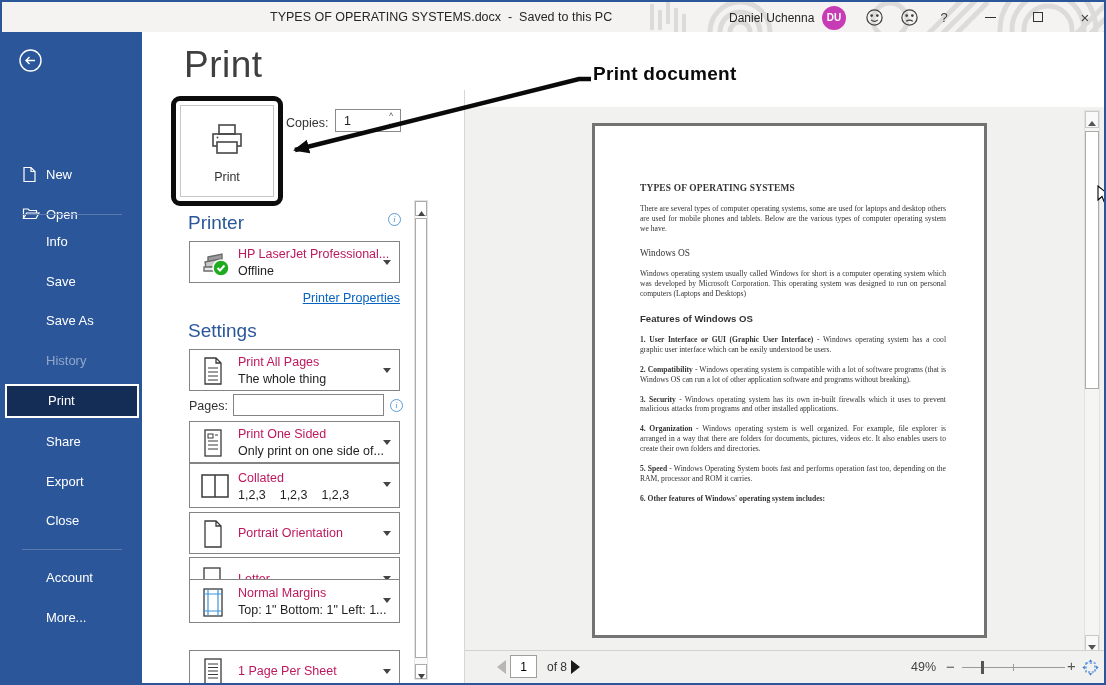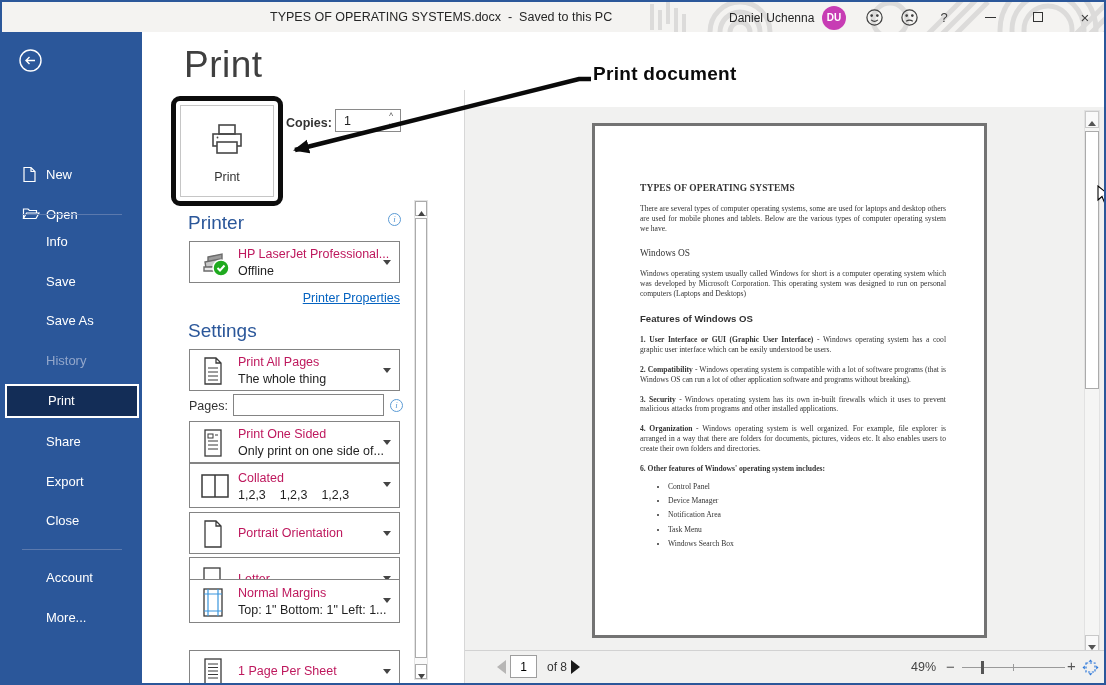--- a/index.html
+++ b/index.html
@@ -40,21 +40,21 @@
   .side-sel .lbl { position:absolute; left:41px; top:7px; font-size:13px; }
 
   
   .panel { position:absolute; left:140px; top:30px; width:323px; bottom:0; background:#fff; overflow:hidden; }
   .pg-title { position:absolute; left:42px; top:12px; font-size:37px; color:#3f3f3f; letter-spacing:0.5px; }
   .print-ring { position:absolute; left:29px; top:64px; width:112px; height:110px;
     border:5px solid #0c0c0c; border-radius:9px; }
   .print-btn { position:absolute; left:38px; top:73px; width:94px; height:92px;
     background:#fff; border:1px solid #c6c6c6; text-align:center; cursor:default; }
   .print-btn .cap { position:absolute; bottom:12px; width:100%; font-size:12.5px; color:#333; }
-  .copies-lbl { position:absolute; left:144px; top:84px; font-size:12.5px; color:#333;font-weight:bold; }
+  .copies-lbl { position:absolute; left:144px; top:84px; font-size:12.5px; color:#333; }
   .spinner { position:absolute; left:193px; top:77px; width:66px; height:23px; background:#fff; border:1px solid #8a8a8a; }
   .spinner input { position:absolute; left:0; top:0; width:46px; height:21px; border:0; outline:0;
     font-size:12.5px; padding-left:8px; font-family:"Liberation Sans",sans-serif; color:#222; }
   .spin-up, .spin-dn { position:absolute; right:2px; width:14px; height:10px; font-size:8px;
     color:#555; text-align:center; line-height:10px; }
   .spin-up { top:0; } .spin-dn { bottom:0; color:#777; }
   .sec-head { position:absolute; left:46px; font-size:19px; color:#2b579a; }
   .info-ic { position:absolute; width:13px; height:13px; border:1px solid #5b9bd5; border-radius:50%;
     color:#5b9bd5; font-size:9px; font-family:"Liberation Serif",serif; font-style:italic;
     text-align:center; line-height:11px; }
@@ -401,28 +401,22 @@
       <div class="doc">
         <div class="doc-title">TYPES OF OPERATING SYSTEMS</div>
         <p>There are several types of computer operating systems, some are used for laptops and desktop others are used for mobile phones and tablets. Below are the various types of computer operating system we have.</p>
         <div class="h1">Windows OS</div>
         <p>Windows operating system usually called Windows for short is a computer operating system which was developed by Microsoft Corporation. This operating system was designed to run on personal computers (Laptops and Desktops)</p>
         <div class="h2">Features of Windows OS</div>
         <p><b>1. User Interface or GUI (Graphic User Interface)</b><span> - Windows operating system has a cool graphic user interface which can be easily understood be users.</span></p>
         <p><b>2. Compatibility</b><span> - Windows operating system is compatible with a lot of software programs (that is Windows OS can run a lot of other application software and programs without breaking).</span></p>
         <p><b>3. Security</b><span> - Windows operating system has its own in-built firewalls which it uses to prevent malicious attacks from programs and other installed applications.</span></p>
         <p><b>4. Organization</b><span> - Windows operating system is well organized. For example, file explorer is arranged in a way that there are folders for documents, pictures, videos etc. It also enables users to create their own folders and directories.</span></p>
+        <p><b>5. Speed</b><span> - Windows Operating System boots fast and performs operation fast too, depending on the RAM, processor and ROM it carries.</span></p>
         <div class="h3">6. Other features of Windows' operating system includes:</div>
-        <ul>
-          <li>Control Panel</li>
-          <li>Device Manager</li>
-          <li>Notification Area</li>
-          <li>Task Menu</li>
-          <li>Windows Search Box</li>
-        </ul>
       </div>
     </div>
 
     <div class="psbar">
       <div class="btn up">
         <svg width="8" height="5" viewBox="0 0 8 5">
             <path d="M4 0 L8 5 H0 Z" fill="#555"></path>
           </svg>
       </div>
       <div class="thumb"></div>

